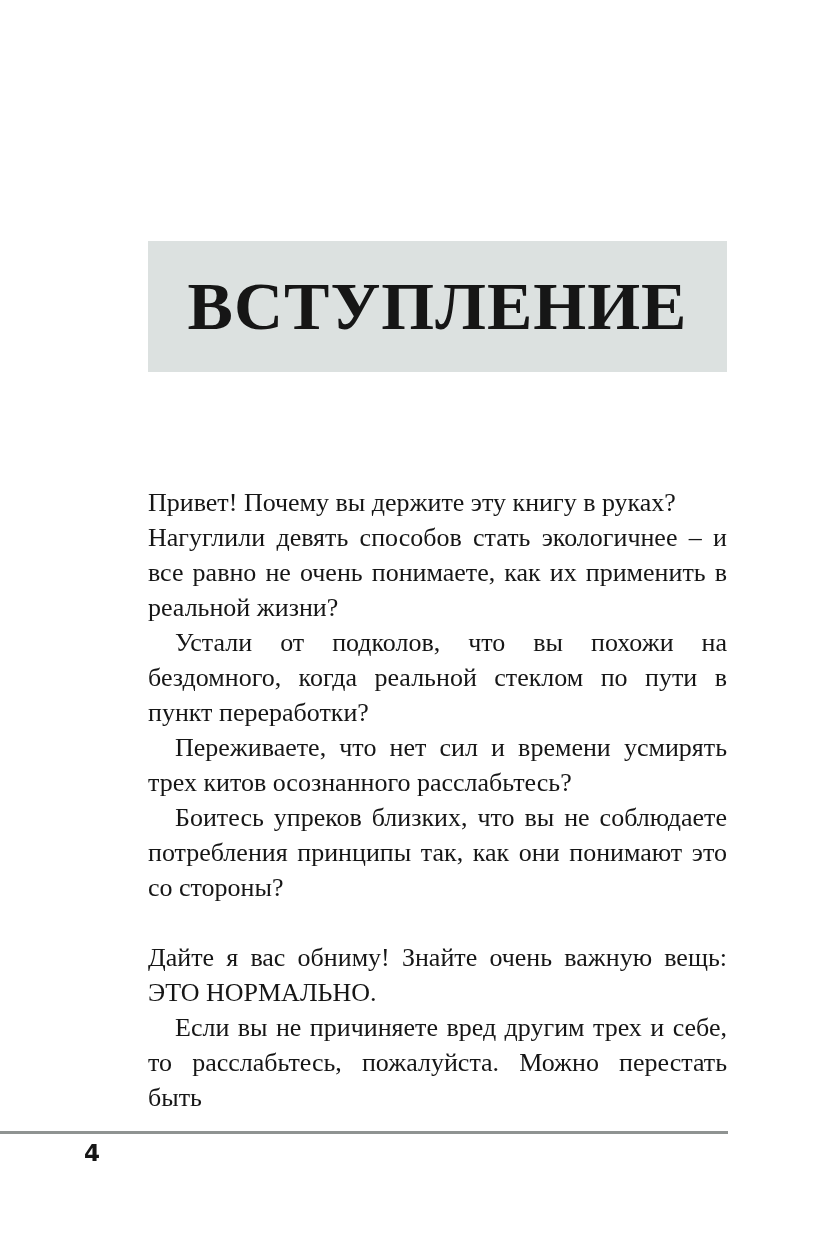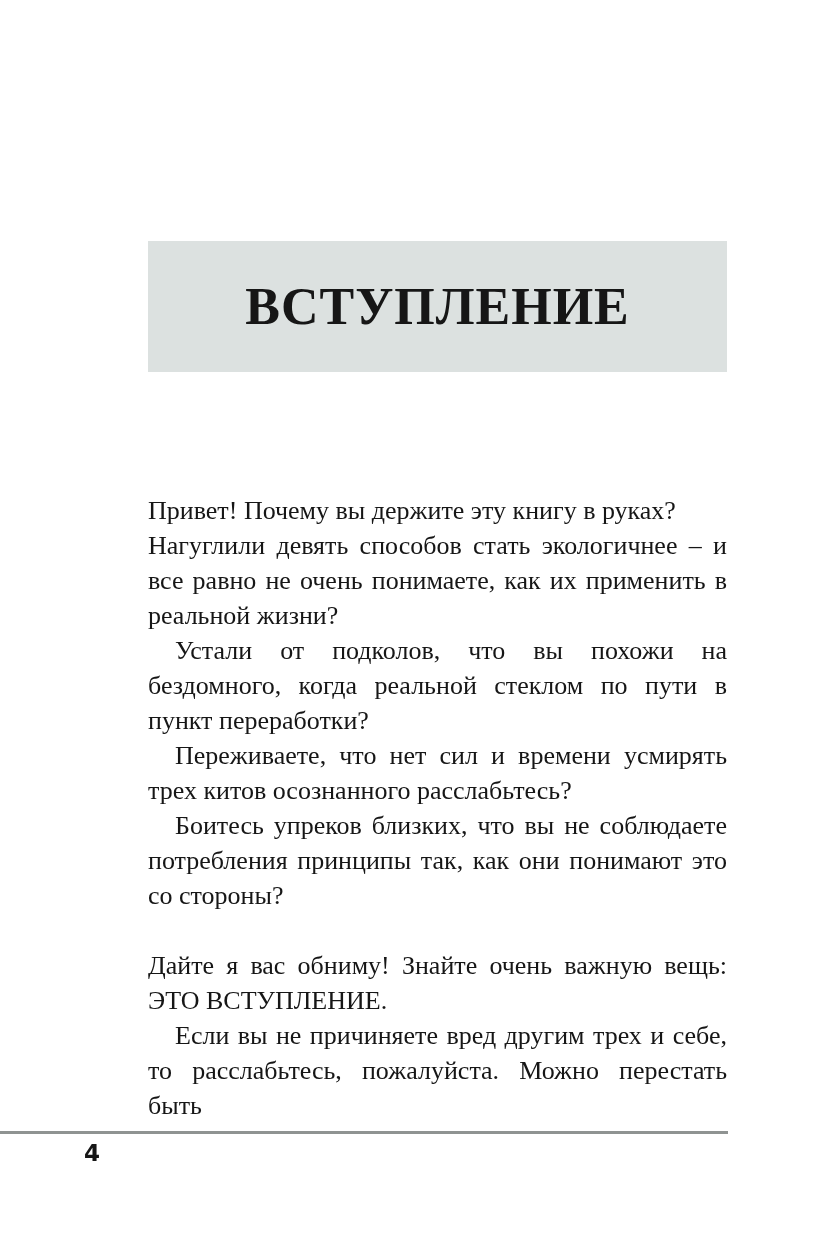--- a/index.html
+++ b/index.html
@@ -23,36 +23,35 @@
     height: 131px;
     background: var(--heading-box-bg, #dce1e0);
     display: flex;
     align-items: center;
     justify-content: center;
   }
   .heading {
     margin: 0;
     font-family: "Liberation Serif", "DejaVu Serif", serif;
     font-weight: bold;
-    font-size: 52px;
+    font-size: 68px;
     letter-spacing: 1px;
     color: var(--body-text, #1a1a1a);
     white-space: nowrap;
   }
   .body-text {
     position: absolute;
     left: 148px;
     top: 485px;
     width: 579px;
     font-size: 26px;
     line-height: 35px;
     text-align: justify;
     color: var(--body-text, #161616);
     hyphens: manual;
-    margin-top: 8px;
     -webkit-hyphens: manual;
   }
   .para {
     margin: 0;
     padding: 0;
   }
   .para.indent {
     text-indent: 27px;
   }
   .para.space-before {
@@ -83,19 +82,19 @@
   <div class="heading-box">
     <h1 class="heading">ВСТУПЛЕНИЕ</h1>
   </div>
 
   <div class="body-text">
       <p class="para">Привет! Почему вы держите эту книгу в руках?</p>
       <p class="para">Нагуглили девять способов стать экологичнее – и все равно не очень понимаете, как их применить в реальной жизни?</p>
       <p class="para indent">Устали от подколов, что вы похожи на бездомного, когда реальной стеклом по пути в пункт переработ­ки?</p>
       <p class="para indent">Переживаете, что нет сил и времени усмирять трех китов осознанного расслабьтесь?</p>
       <p class="para indent">Боитесь упреков близких, что вы не соблюдаете потребления принципы так, как они понимают это со стороны?</p>
-      <p class="para space-before">Дайте я вас обниму! Знайте очень важную вещь: ЭТО ВСТУПЛЕНИЕ.</p>
+      <p class="para space-before">Дайте я вас обниму! Знайте очень важную вещь: ЭТО НОРМАЛЬНО.</p>
       <p class="para indent">Если вы не причиняете вред другим трех и себе, то расслабьтесь, пожалуйста. Можно перестать быть</p>
     </div>
 
   <div class="footer-rule"></div>
   <div class="page-number">4</div>
 </div>
 
 </body></html>

